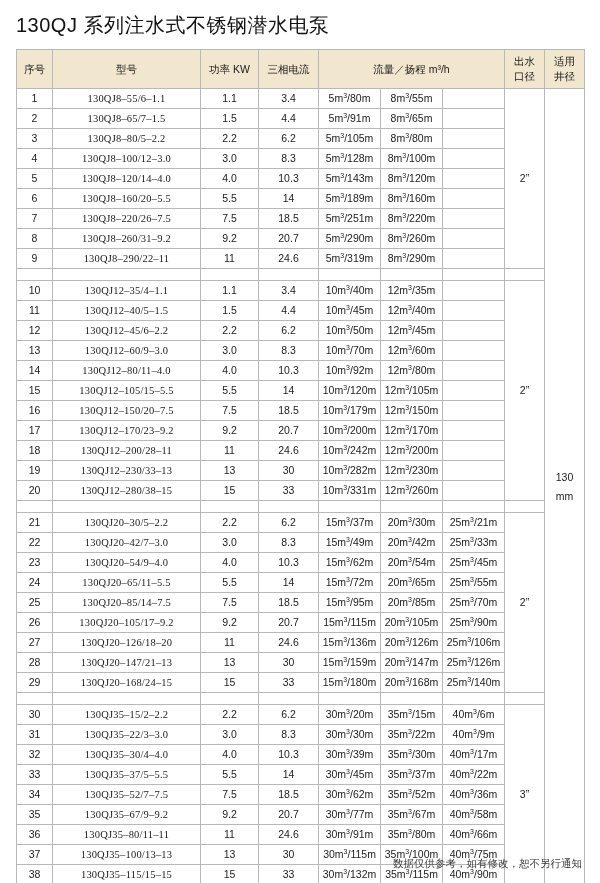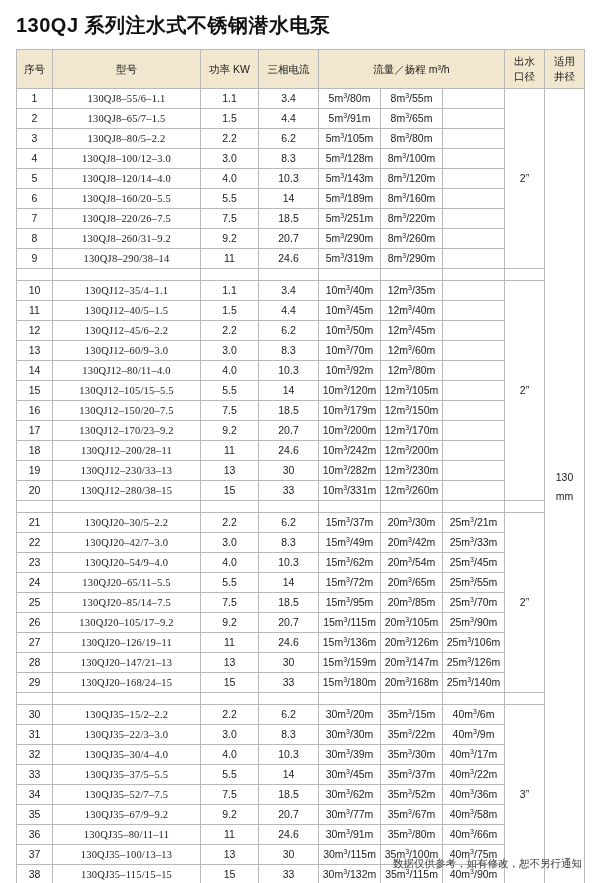--- a/index.html
+++ b/index.html
@@ -17,21 +17,21 @@
   }
   .page {
     width: 600px;
     height: 883px;
     box-sizing: border-box;
     padding: 0;
     position: relative;
   }
   .title {
     font-size: 20px;
-    font-weight: bold;
+    font-weight: normal;
     color: #111111;
     padding: 12px 0 10px 16px;
     letter-spacing: 0.5px;
   }
   table.spec {
     border-collapse: collapse;
     margin-left: 16px;
     width: 568px;
     table-layout: fixed;
   }
@@ -213,21 +213,21 @@
           <td>8</td>
           <td class="model">130QJ8–260/31–9.2</td>
           <td>9.2</td>
           <td>20.7</td>
           <td>5m<sup>3</sup>/290m</td>
           <td>8m<sup>3</sup>/260m</td>
           <td></td>
         </tr>
         <tr>
           <td>9</td>
-          <td class="model">130QJ8–290/38–14</td>
+          <td class="model">130QJ8–290/22–11</td>
           <td>11</td>
           <td>24.6</td>
           <td>5m<sup>3</sup>/319m</td>
           <td>8m<sup>3</sup>/290m</td>
           <td></td>
         </tr>
         <tr class="spacer">
           <td></td>
           <td></td>
           <td></td>
@@ -397,21 +397,21 @@
           <td>26</td>
           <td class="model">130QJ20–105/17–9.2</td>
           <td>9.2</td>
           <td>20.7</td>
           <td>15m<sup>3</sup>/115m</td>
           <td>20m<sup>3</sup>/105m</td>
           <td>25m<sup>3</sup>/90m</td>
         </tr>
         <tr>
           <td>27</td>
-          <td class="model">130QJ20–126/19–11</td>
+          <td class="model">130QJ20–126/18–20</td>
           <td>11</td>
           <td>24.6</td>
           <td>15m<sup>3</sup>/136m</td>
           <td>20m<sup>3</sup>/126m</td>
           <td>25m<sup>3</sup>/106m</td>
         </tr>
         <tr>
           <td>28</td>
           <td class="model">130QJ20–147/21–13</td>
           <td>13</td>

